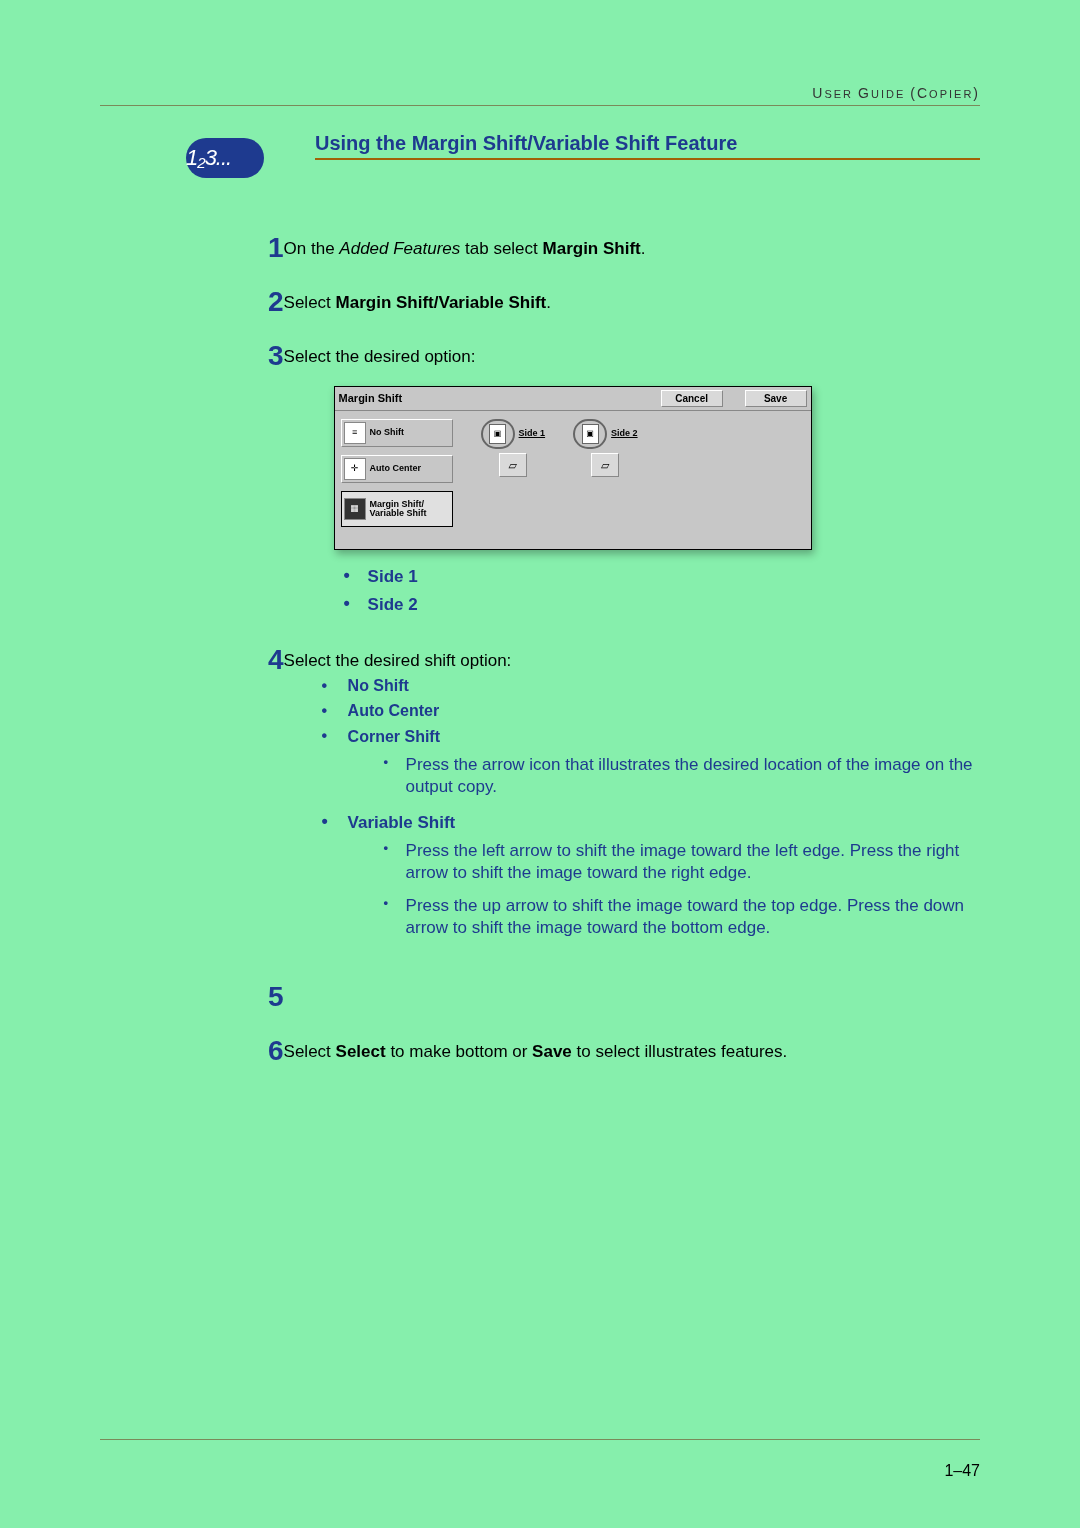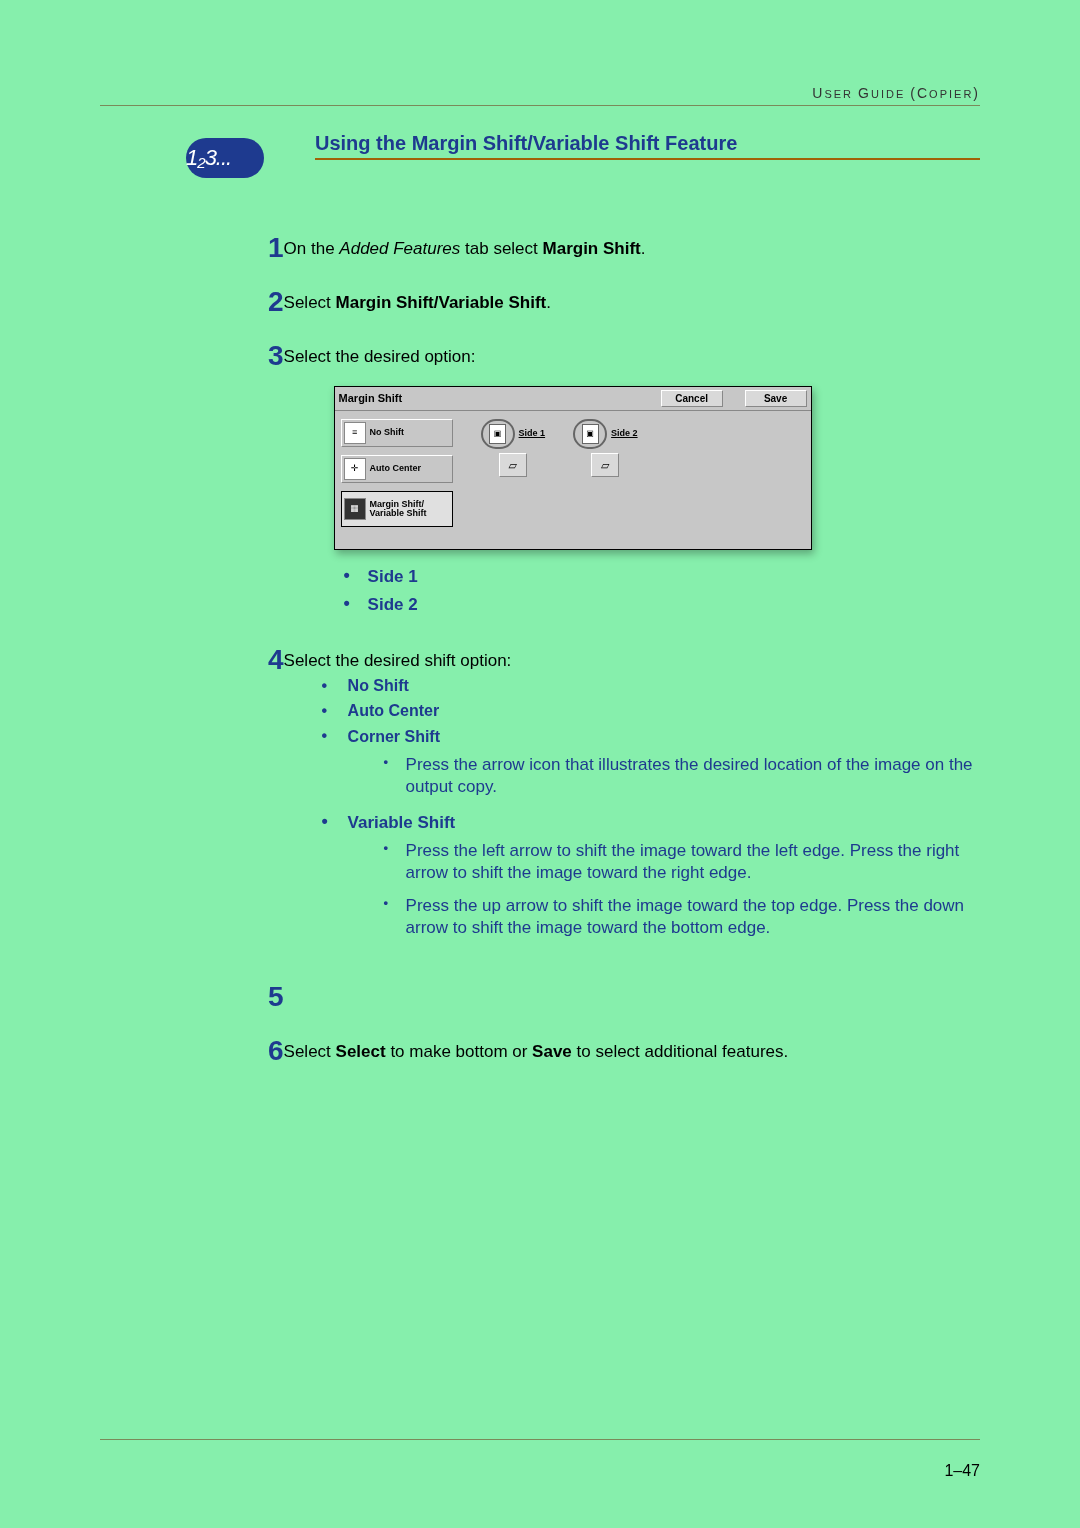--- a/index.html
+++ b/index.html
@@ -414,21 +414,21 @@
         </div>
       </div>
 
       <div class="step-row">
         <div class="step-num">5</div>
       </div>
 
       <div class="step-row">
         <div class="step-num">6</div>
         <div class="step-body">
-          <span>Select </span><span class="bold">Select</span><span> to make bottom or </span><span class="bold">Save</span><span> to select additional features.</span>
+          <span>Select </span><span class="bold">Select</span><span> to make bottom or </span><span class="bold">Save</span><span> to select illustrates features.</span>
         </div>
       </div>
 
     </div>
   </div>
 
   <hr class="footer-rule">
   <div class="page-num">1–47</div>
 </div>
 

